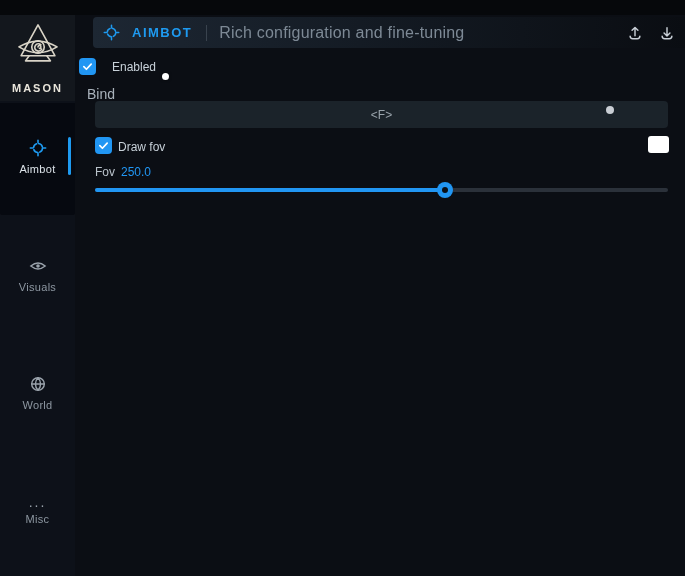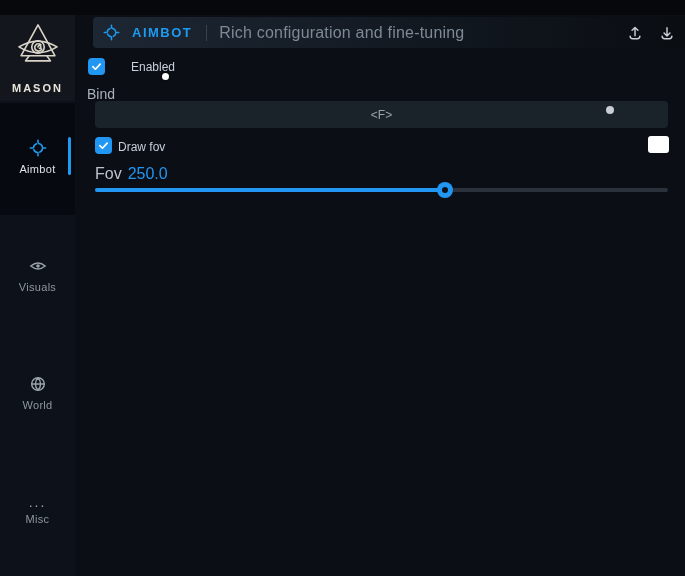--- a/index.html
+++ b/index.html
@@ -38,39 +38,39 @@
   .header-title { margin-left:12px; font-size:13px; font-weight:bold; letter-spacing:1.5px; color:#1e9af0; }
   .header-divider { margin-left:14px; width:1px; height:16px; background:#39434e; }
   .header-subtitle { margin-left:12px; font-size:16px; color:#7d8995; letter-spacing:0.2px; }
   .header-actions { margin-left:auto; margin-right:10px; display:flex; gap:16px; align-items:center; }
   .action-icon { width:16px; height:16px; cursor:pointer; }
 
   .checkbox { width:17px; height:17px; border-radius:4px; background:#2196f3;
               display:flex; align-items:center; justify-content:center; cursor:pointer; }
   .checkbox svg { width:11px; height:11px; }
 
-  .row-enabled { position:absolute; left:13px; top:43px; display:flex; align-items:center; gap:26px; }
+  .row-enabled { position:absolute; left:4px; top:43px; display:flex; align-items:center; gap:16px; }
   .check-label { font-size:12px; color:#c8d1d9; }
 
   .cursor-dot { position:absolute; left:87px; top:58px; width:7px; height:7px; border-radius:50%;
                 background:#ffffff; box-shadow:0 0 3px rgba(0,0,0,.6); }
 
   .bind-label { position:absolute; left:12px; top:71px; font-size:14px; color:#a9b2bb; }
   .bind-input { position:absolute; left:20px; top:86px; width:573px; height:27px;
                 background:#1b232a; border:none; border-radius:4px; color:#99a3ab;
                 font-size:12px; text-align:center; font-family:"Liberation Sans", sans-serif;
                 outline:none; cursor:pointer; }
   .gray-dot { position:absolute; left:531px; top:91px; width:8px; height:8px; border-radius:50%;
               background:#c9ced4; }
 
   .row-drawfov { position:absolute; left:20px; top:122px; display:flex; align-items:flex-end; gap:6px; }
   .color-swatch { position:absolute; left:573px; top:121px; width:21px; height:17px;
                   border-radius:3px; cursor:pointer; }
 
-  .fov-label-row { position:absolute; left:20px; top:150px; font-size:16px; display:flex; gap:6px; }
+  .fov-label-row { position:absolute; left:20px; top:150px; font-size:12px; display:flex; gap:6px; }
   .fov-name { color:#bac3cb; }
   .fov-value { color:#2196f3; }
 
   .slider { position:absolute; left:20px; top:173px; width:573px; height:4px;
             background:#2b313a; border-radius:2px; cursor:pointer; }
   .slider-fill { position:absolute; left:0; top:0; height:4px; background:#2196f3; border-radius:2px; }
   .slider-thumb { position:absolute; top:-6px; right:-8px; width:16px; height:16px;
                   border-radius:50%; background:#2196f3; }
   .slider-thumb::after { content:""; position:absolute; left:5px; top:5px; width:6px; height:6px;
                          border-radius:50%; background:#0b1016; }

